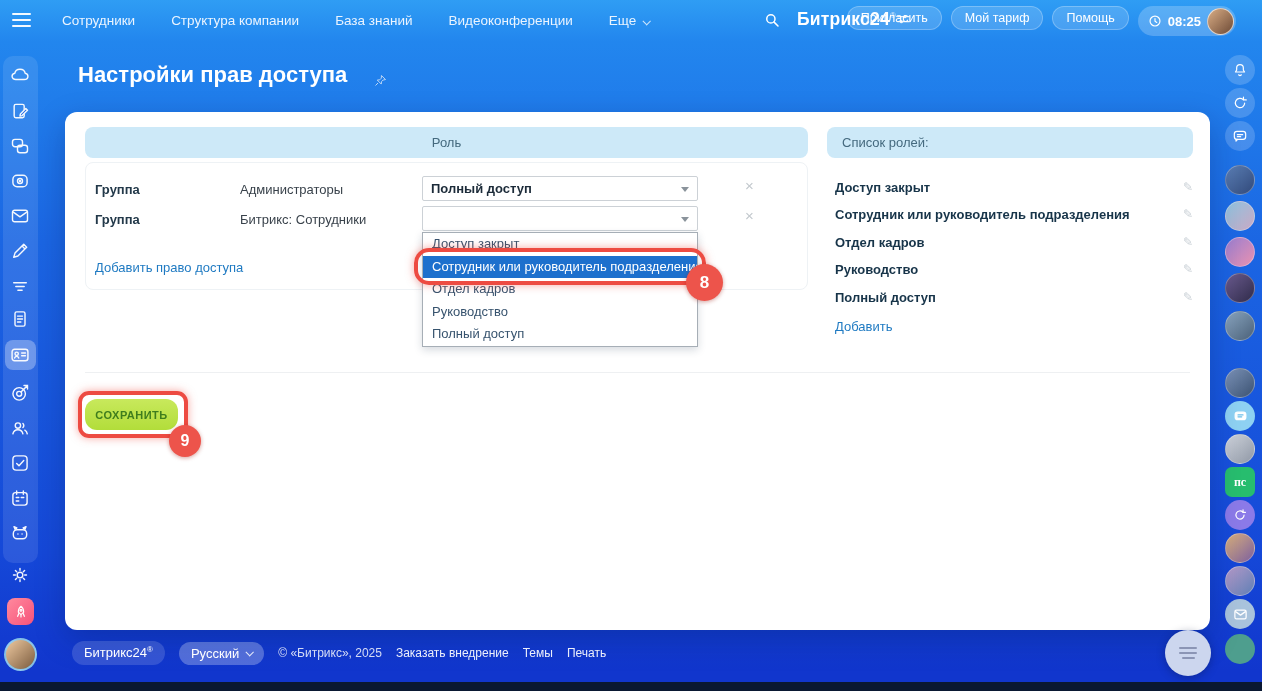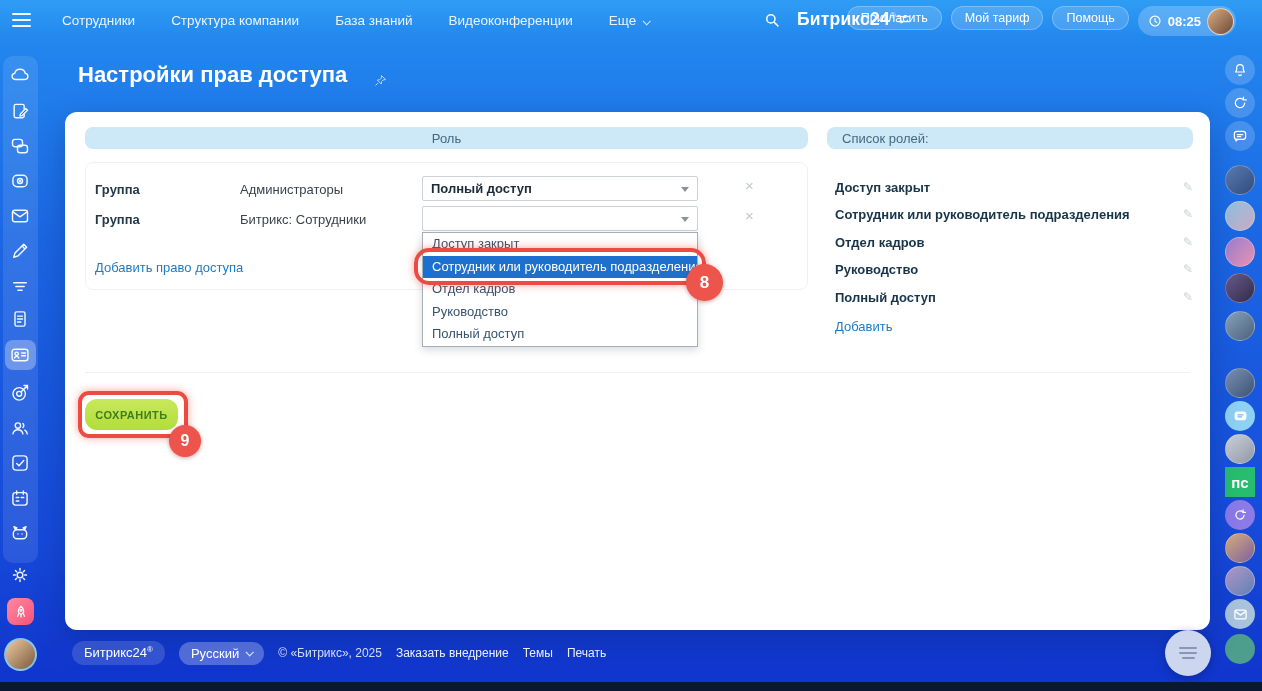--- a/index.html
+++ b/index.html
@@ -34,27 +34,27 @@
   .rail-tray { position:absolute; left:3px; top:16px; width:35px; height:507px; background:rgba(255,255,255,.10); border-radius:10px; }
   .rail-active-bg { position:absolute; left:5px; top:300px; width:31px; height:30px; background:rgba(255,255,255,.30); border-radius:8px; }
   .rail-icon { position:absolute; left:10px; width:20px; height:20px; cursor:pointer; opacity:.95; }
   .rocket-box { position:absolute; left:7px; top:558px; width:27px; height:27px; border-radius:8px; background:linear-gradient(135deg,#ff8a9e,#f6527a); display:flex; align-items:center; justify-content:center; cursor:pointer; }
   .rail-avatar { position:absolute; left:4px; top:598px; width:33px; height:33px; border-radius:50%; background:linear-gradient(135deg,#eec9a0,#7a5b3e); border:2px solid rgba(130,205,255,.85); cursor:pointer; }
 
   
   .rr-circle { position:absolute; left:1225px; width:30px; height:30px; border-radius:50%; display:flex; align-items:center; justify-content:center; cursor:pointer; }
   .rr-glass { background:rgba(255,255,255,.18); }
   .rr-avatar { border:1.5px solid rgba(255,255,255,.28); }
-  .hexagon { background:#27bd6e; border-radius:0; color:#fff; font-size:15px; font-weight:bold; }
+  .hexagon { background:#27bd6e; border-radius:7px; color:#fff; font-size:12px; font-weight:bold;font-family:Liberation Serif, serif; }
 
   
   .page-title { position:absolute; left:78px; top:62px; color:#fff; font-size:22px; font-weight:bold; display:flex; align-items:flex-end; gap:26px; }
   .card { position:absolute; left:65px; top:112px; width:1145px; height:518px; background:#fff; border-radius:12px; box-shadow:0 10px 30px rgba(0,25,90,.28); }
 
-  .band { position:absolute; height:22px; background:#cde9f8; border-radius:8px; color:#44697e; font-size:13px; display:flex; align-items:center; }
+  .band { position:absolute; height:31px; background:#cde9f8; border-radius:8px; color:#44697e; font-size:13px; display:flex; align-items:center; }
   .band-role { left:20px; top:15px; width:723px; justify-content:center; }
   .band-roles { left:762px; top:15px; width:366px; padding-left:15px; }
 
   .left-panel { position:absolute; left:20px; top:50px; width:723px; height:128px; border:1px solid #eef2f5; border-radius:8px; }
 
   .cell-entity { position:absolute; left:30px; font-weight:bold; color:#23394a; }
   .cell-name { position:absolute; left:175px; color:#39424b; }
   .select { position:absolute; left:357px; width:276px; height:25px; border:1px solid #ccd1d6; border-radius:2px; background:#fff; display:flex; align-items:center; padding:0 22px 0 8px; cursor:pointer; }
   .select b { font-size:13px; color:#1c2b39; }
   .select .tri { position:absolute; right:8px; top:10px; width:0; height:0; border-left:4px solid transparent; border-right:4px solid transparent; border-top:5px solid #8a939b; }

